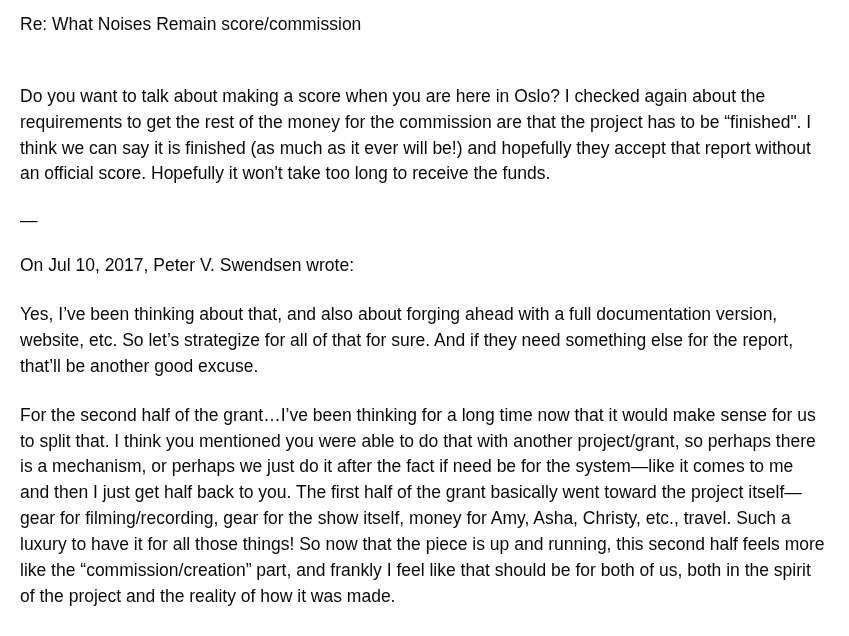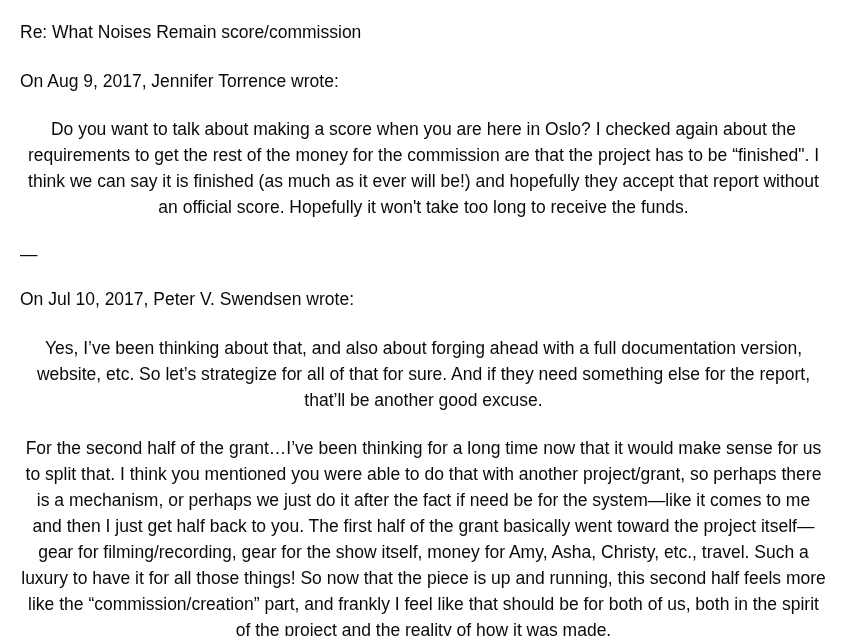--- a/index.html
+++ b/index.html
@@ -11,30 +11,30 @@
     width: 849px;
     height: 636px;
     overflow: hidden;
     font-family: "Liberation Sans", sans-serif;
     color: #000000;
   }
   .page {
     width: 849px;
     height: 636px;
     box-sizing: border-box;
-    padding: 20px 22px 0 20px;
+    padding: 12px 22px 0 20px;
     background: #ffffff;
   }
   .spacer-sm { height: 22px; }
   .spacer-md { height: 23px; }
   .para {
     font-size: 17.5px;
     line-height: 1.48;
     color: #0a0a0a;
-    text-align: center;
+    text-align: left;
   }
   .single {
     font-size: 17.5px;
     line-height: 1.47;
     color: #0a0a0a;
   }
   .dash {
     font-size: 17.5px;
     line-height: 1.2;
     color: #0a0a0a;
@@ -42,21 +42,20 @@
 </style>
 </head>
 <body>
 
 <div class="page">
 
   <div class="single">Re: What Noises Remain score/commission</div>
 
   <div class="spacer-md"></div>
 
-  <div class="single">On Aug 9, 2017, Jennifer Torrence wrote:</div>
 
   <div class="spacer-md"></div>
 
   <div class="para">Do you want to talk about making a score when you are here in Oslo? I checked again about the requirements to get the rest of the money for the commission are that the project has to be “finished". I think we can say it is finished (as much as it ever will be!) and hopefully they accept that report without an official score. Hopefully it won't take too long to receive the funds.</div>
 
   <div class="spacer-md"></div>
 
   <div class="dash">—</div>
 
   <div class="spacer-sm"></div>

